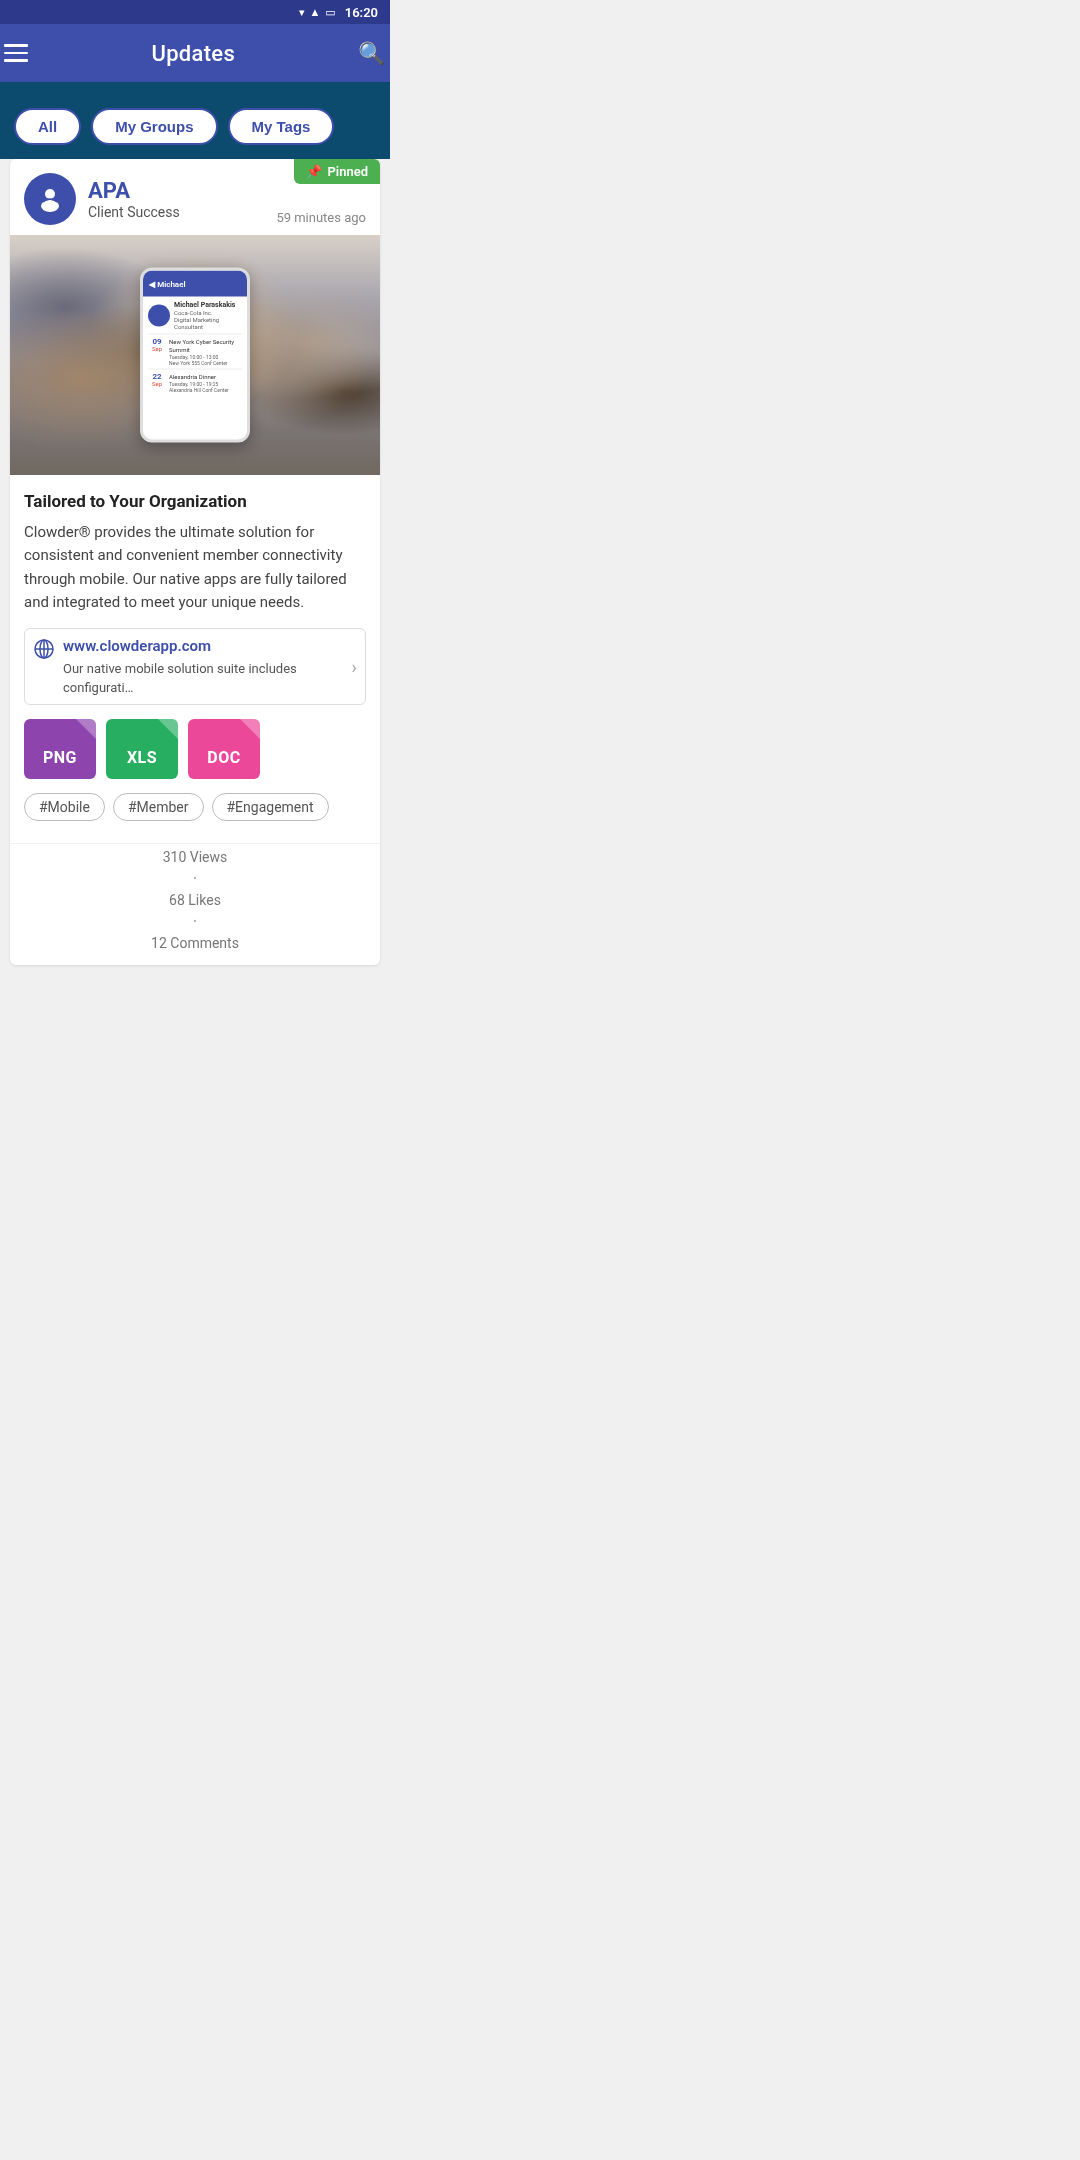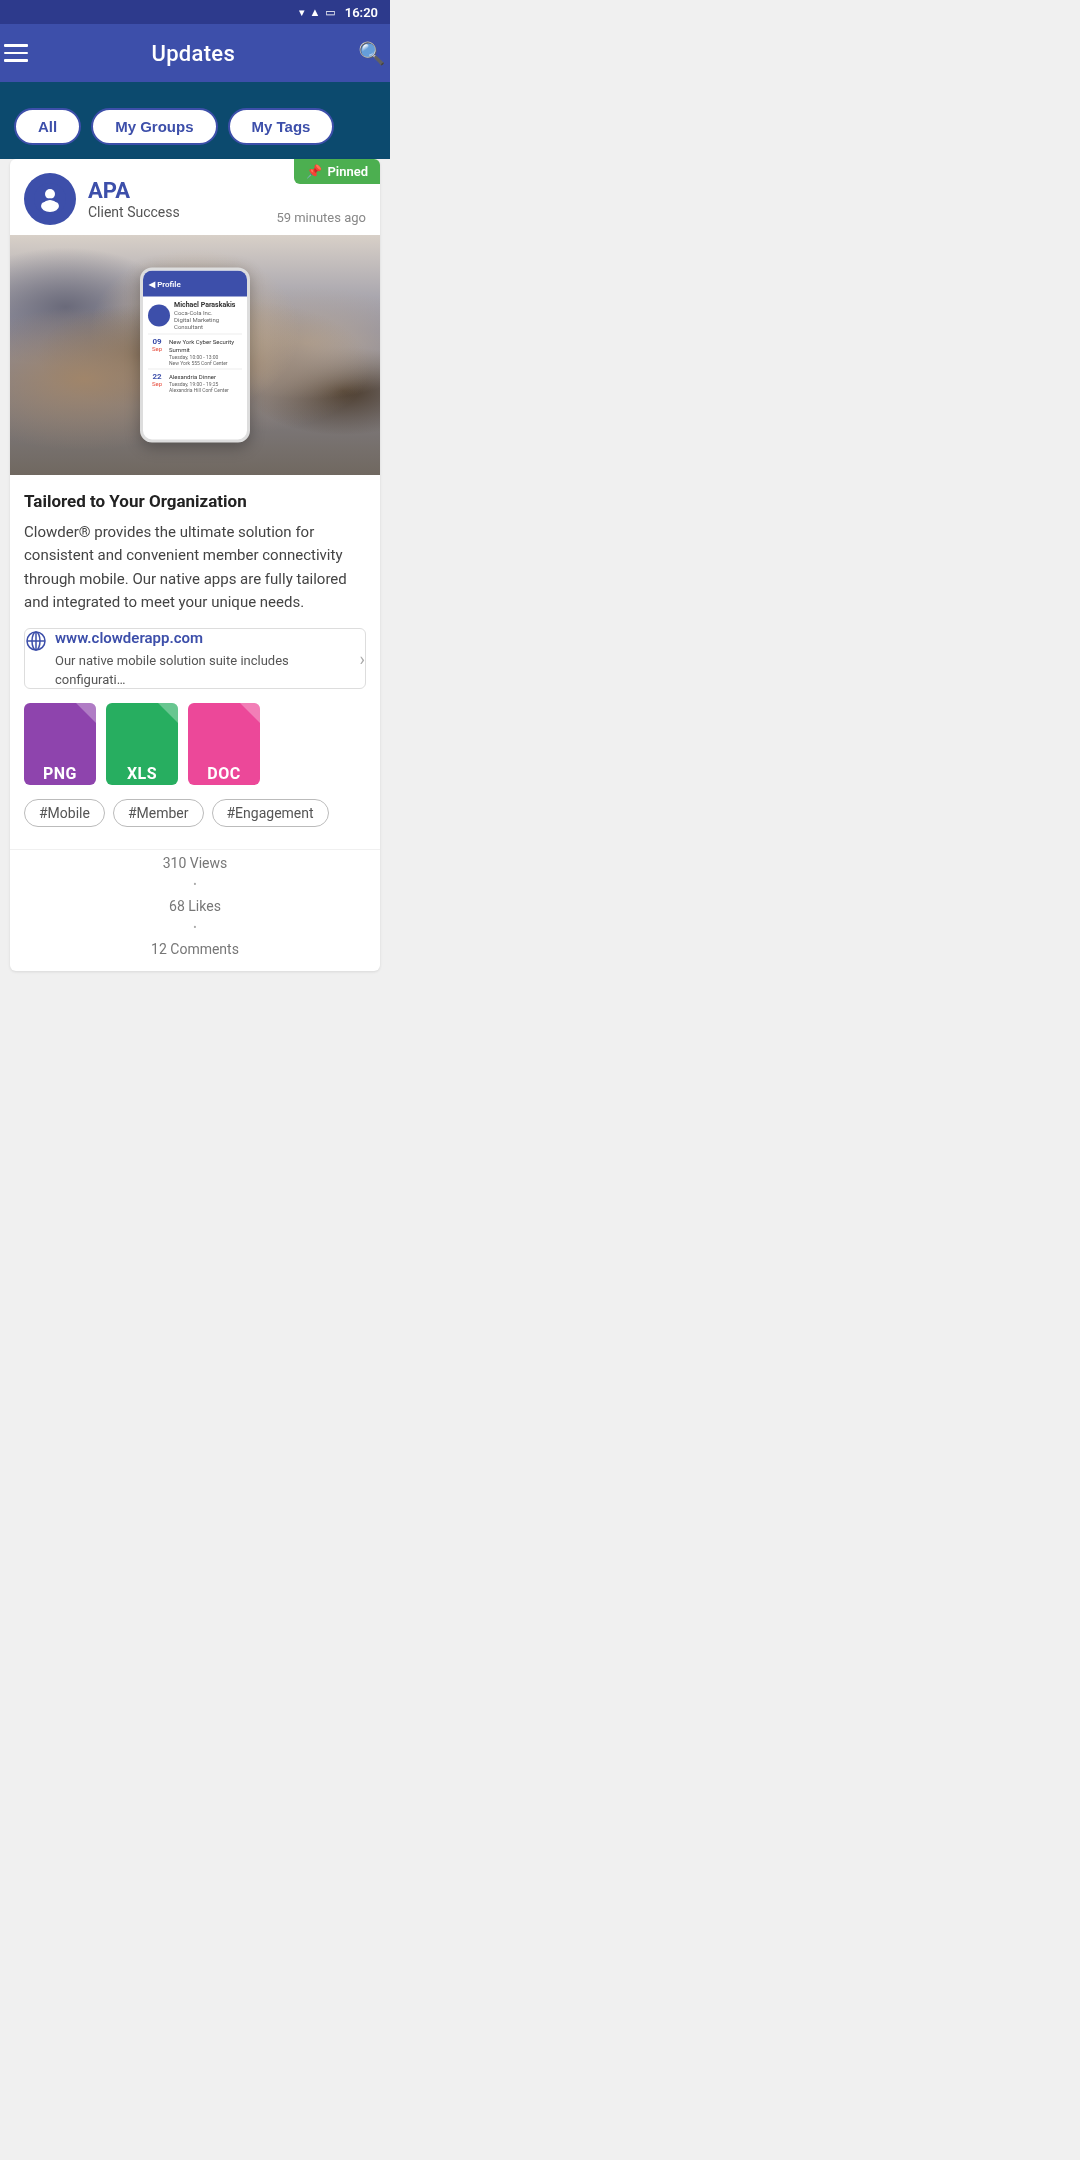--- a/index.html
+++ b/index.html
@@ -300,21 +300,21 @@
       font-size: 15px;
       color: #444;
       line-height: 1.55;
       margin-bottom: 14px;
     }
 
     
     .link-preview {
       border: 1px solid #ddd;
       border-radius: 6px;
-      padding: 0;
+      padding: 8px;
       display: flex;
       align-items: center;
       justify-content: space-between;
       margin-bottom: 14px;
       cursor: pointer;
     }
     .link-preview-left {
       display: flex;
       align-items: flex-start;
       gap: 8px;
@@ -344,27 +344,27 @@
     }
 
     
     .attachments {
       display: flex;
       gap: 10px;
       margin-bottom: 14px;
     }
     .file-icon {
       width: 72px;
-      height: 82px;
+      height: 60px;
       border-radius: 6px;
       display: flex;
       flex-direction: column;
       align-items: center;
       justify-content: flex-end;
-      padding-bottom: 2px;
+      padding-bottom: 12px;
       position: relative;
       overflow: hidden;
     }
     .file-icon::before {
       content: '';
       position: absolute;
       top: 0; right: 0;
       width: 20px; height: 20px;
       background: rgba(255,255,255,0.3);
       clip-path: polygon(0 0, 100% 0, 100% 100%);
@@ -464,21 +464,21 @@
     </div>
     <div class="card-time">59 minutes ago</div>
   </div>
 
   <div class="card-image">
     <div class="crowd-bg"></div>
 
     <div class="phone-overlay">
       <div class="phone-screen-header">
         <span>◀</span>&nbsp;
-        <span>Profile</span>
+        <span>Michael</span>
       </div>
       <div class="phone-screen-content">
         <div class="phone-profile-row">
           <div class="phone-avatar-sm"></div>
           <div>
             <div class="phone-name">Michael Paraskakis</div>
             <div class="phone-sub">Coca-Cola Inc.<br>Digital Marketing Consultant</div>
           </div>
         </div>
         <div class="phone-divider"></div>

